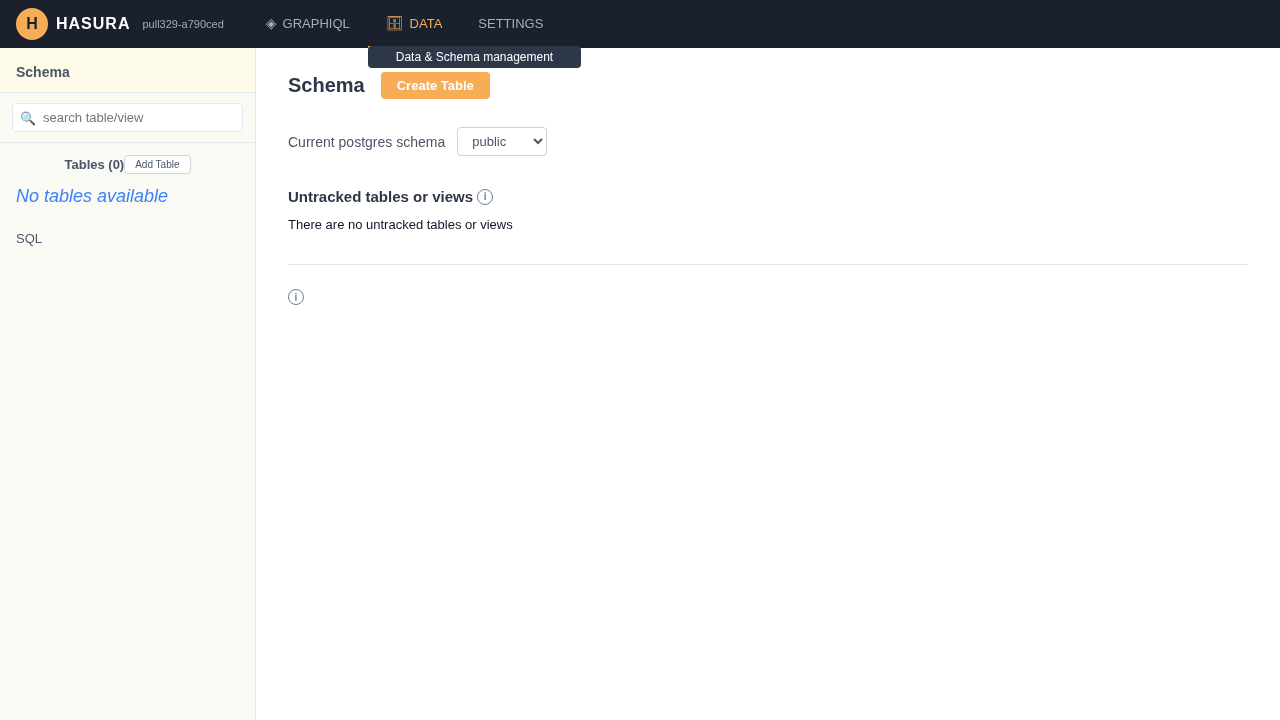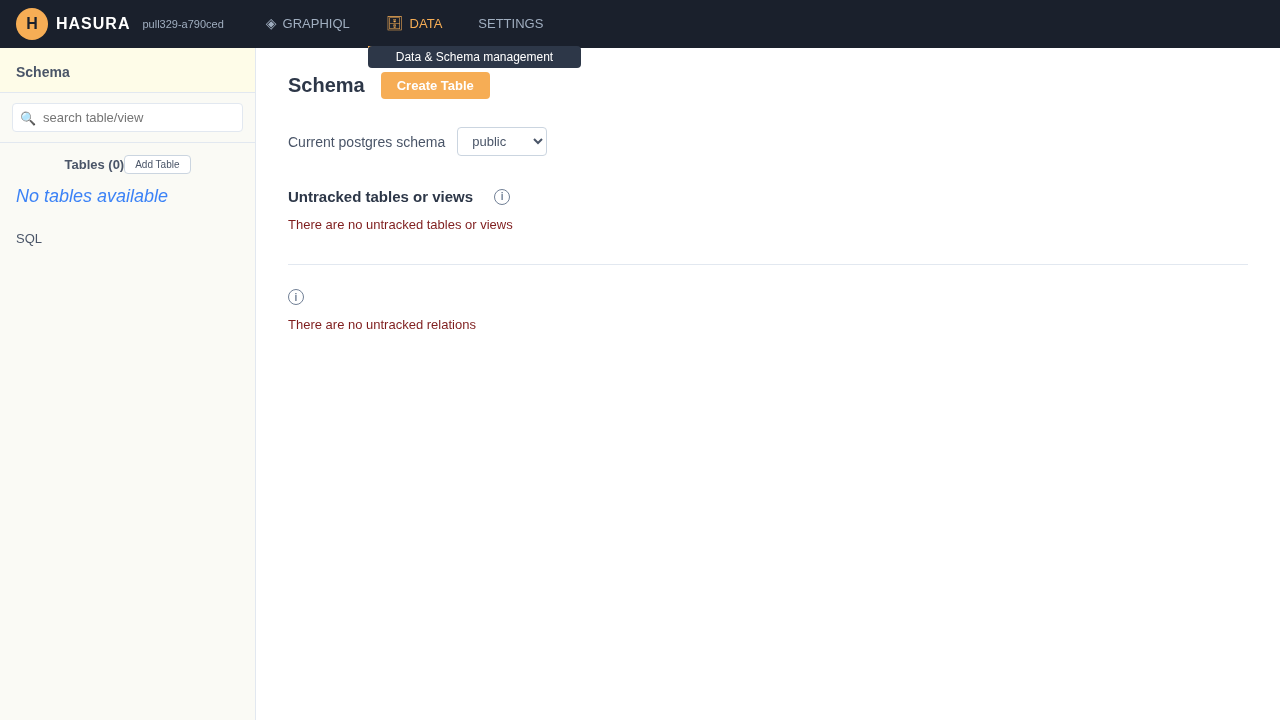--- a/index.html
+++ b/index.html
@@ -223,39 +223,39 @@
     
     .section {
       margin-bottom: 32px;
     }
     .section-title {
       font-size: 15px;
       font-weight: 600;
       color: #2d3748;
       display: flex;
       align-items: center;
-      gap: 21px;
+      gap: 4px;
       margin-bottom: 12px;
     }
     .info-icon {
       display: inline-flex;
       align-items: center;
       justify-content: center;
       width: 16px;
       height: 16px;
       border-radius: 50%;
       border: 1.5px solid #718096;
       color: #718096;
       font-size: 10px;
       font-weight: bold;
       cursor: pointer;
     }
     .section-empty {
       font-size: 13px;
-      color: #7f1d1d;
+      color: #0f172a;
     }
 
     
     .divider {
       border: none;
       border-top: 1px solid #e2e8f0;
       margin: 24px 0;
     }
   </style>
 </head>
@@ -322,17 +322,16 @@
       </div>
       <p class="section-empty">There are no untracked tables or views</p>
     </div>
 
     <hr class="divider">
 
     <div class="section">
       <div class="section-title">
         <span class="info-icon">i</span>
       </div>
-      <p class="section-empty">There are no untracked relations</p>
     </div>
 
   </main>
 </div>
 
 </body></html>

